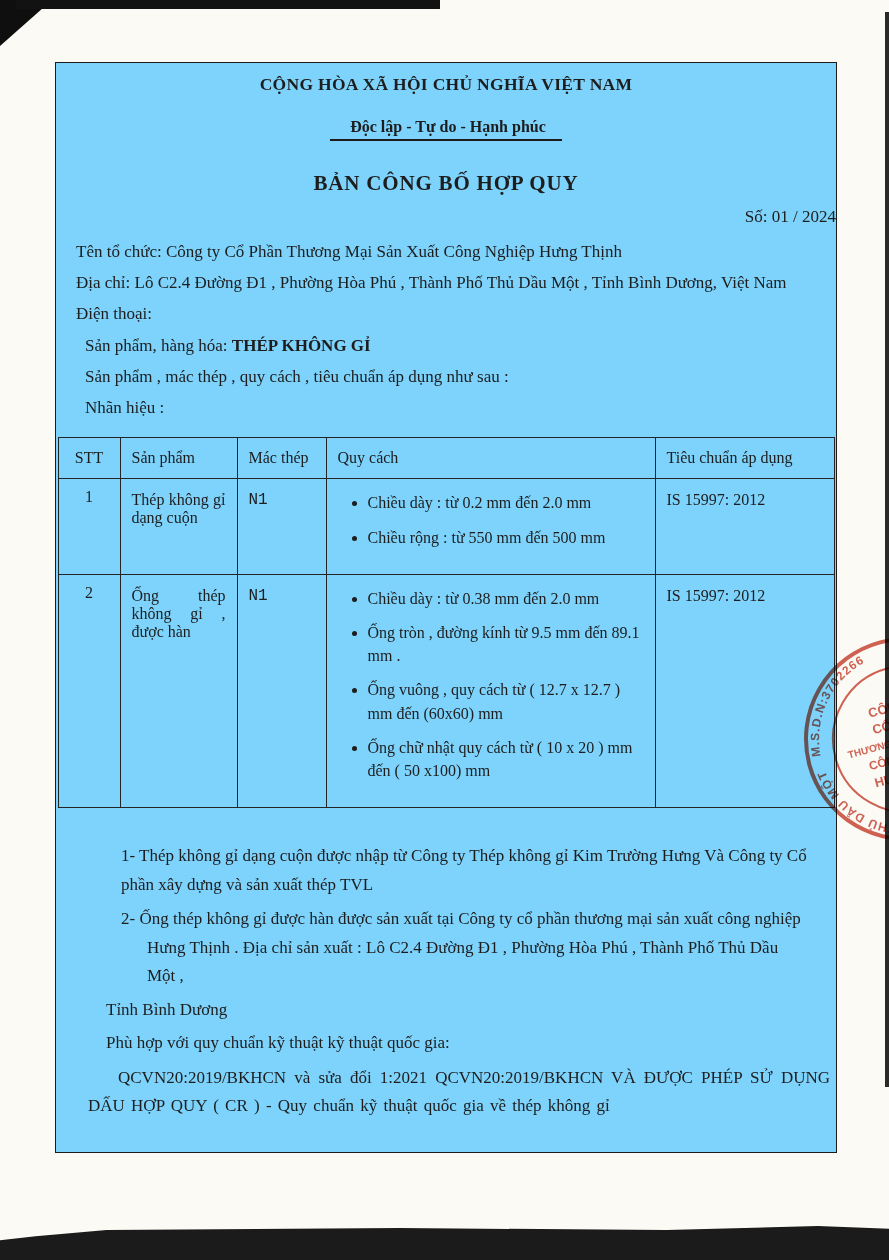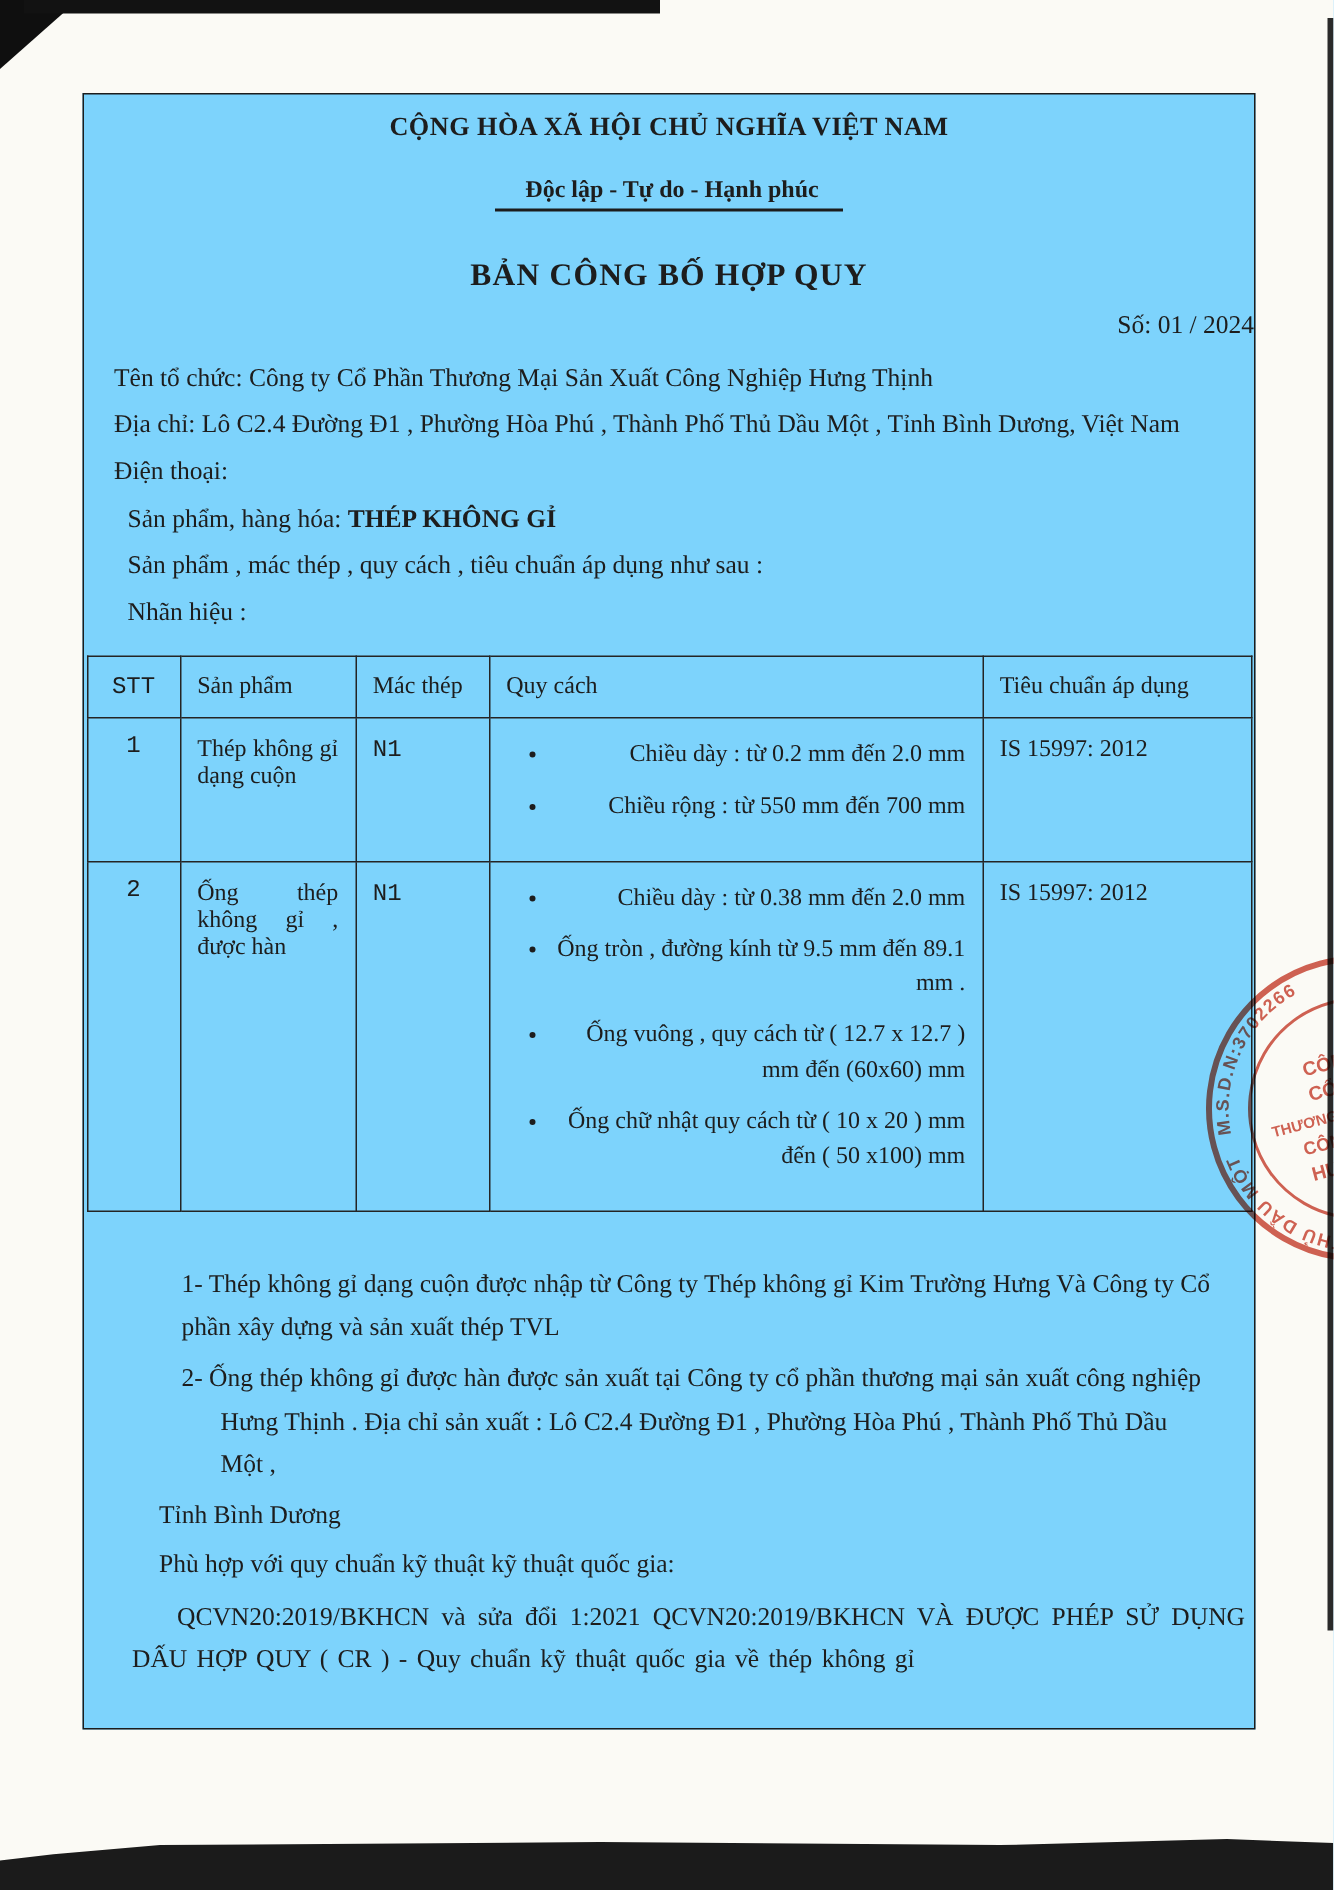--- a/index.html
+++ b/index.html
@@ -56,24 +56,24 @@
     padding: 9px 11px;
     vertical-align: top;
     text-align: left;
     font-weight: normal;
   }
   .spec-table th { padding-top: 11px; padding-bottom: 11px; }
   .col-stt { width: 62px; }
   .col-product { width: 117px; }
   .col-grade { width: 89px; }
   .col-standard { width: 179px; }
-  td.cell-stt, th.col-stt { text-align: center; font-family: Liberation Mono, monospace; }
+  td.cell-stt, th.col-stt { text-align: center; }
   td.cell-product { text-align: justify; padding-top: 12px; }
   td.cell-grade { text-align: left; padding-top: 12px; font-family: Liberation Mono, monospace; }
-  td.cell-spec { padding-top: 10px; padding-bottom: 14px; text-align: right; }
+  td.cell-spec { padding-top: 10px; padding-bottom: 14px; }
   td.cell-standard { padding-top: 12px; }
   .cell-spec ul { margin: 0; padding-left: 30px; }
   .cell-spec li { margin: 2px 0 11px 0; line-height: 1.45; }
 
   .notes { padding: 34px 26px 0 40px; font-size: 17px; line-height: 1.68; margin-left: 25px; }
   .note1 { margin-top: 0; }
   .note2 { margin-top: 6px; padding-left: 26px; text-indent: -26px; }
   .note3 { margin-top: 5px; margin-left: -15px; }
   .note4 { margin-top: 5px; margin-left: -15px; }
   .note5 { margin-top: 6px; margin-left: -33px; margin-right: -20px;
@@ -126,21 +126,21 @@
       </tr>
     </thead>
     <tbody>
       <tr>
         <td class="cell-stt">1</td>
         <td class="cell-product">Thép không gỉ dạng cuộn</td>
         <td class="cell-grade">N1</td>
         <td class="cell-spec">
           <ul>
             <li>Chiều dày : từ 0.2 mm đến 2.0 mm</li>
-            <li>Chiều rộng : từ 550 mm đến 700 mm</li>
+            <li>Chiều rộng : từ 550 mm đến 500 mm</li>
           </ul>
         </td>
         <td class="cell-standard">IS 15997: 2012</td>
       </tr>
       <tr>
         <td class="cell-stt">2</td>
         <td class="cell-product">Ống thép không gỉ , được hàn</td>
         <td class="cell-grade">N1</td>
         <td class="cell-spec">
           <ul>

